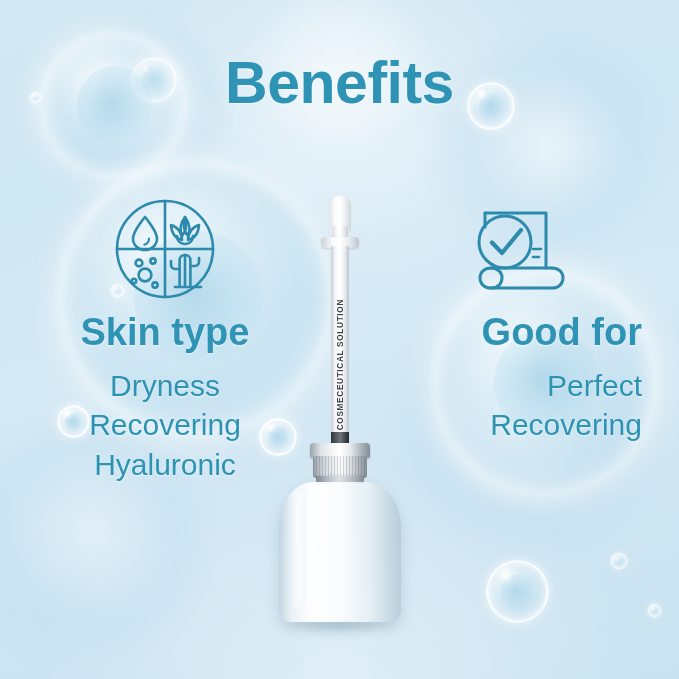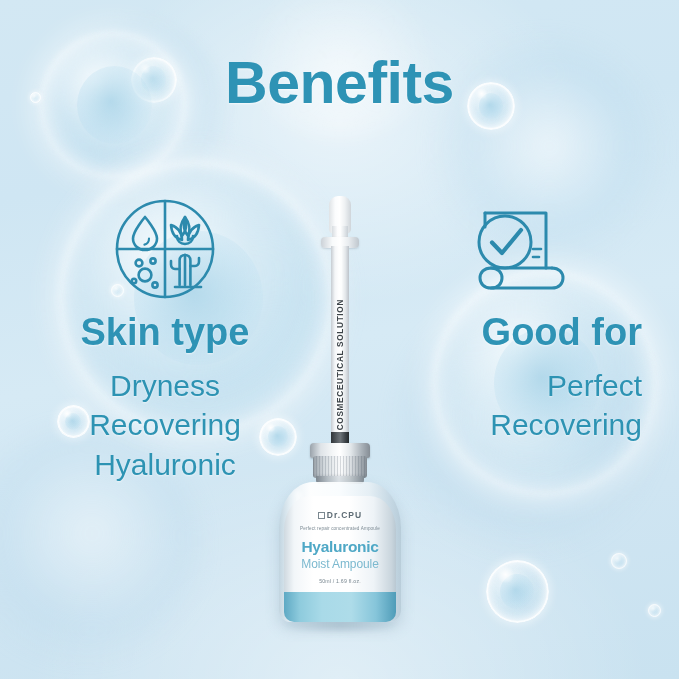--- a/index.html
+++ b/index.html
@@ -501,23 +501,15 @@
     </div>
     <div id="stem-collar"></div>
 
     <div id="cap-top"></div>
     <div id="cap-ring"></div>
     <div id="cap-base"></div>
 
     <div id="glass"></div>
     <div id="glass-shine"></div>
 
-    <div id="label">
-      <div class="lbl-text" id="lbl-brand"><span class="sq"></span><span>Dr.CPU</span></div>
-      <div class="lbl-text" id="lbl-tagline">Perfect repair concentrated Ampoule</div>
-      <div class="lbl-text" id="lbl-main">Hyaluronic</div>
-      <div class="lbl-text" id="lbl-sub">Moist Ampoule</div>
-      <div class="lbl-text" id="lbl-vol">50ml / 1.69 fl.oz.</div>
-      <div id="label-band"></div>
-    </div>
   </div>
 
 </div>
 
 </body></html>

